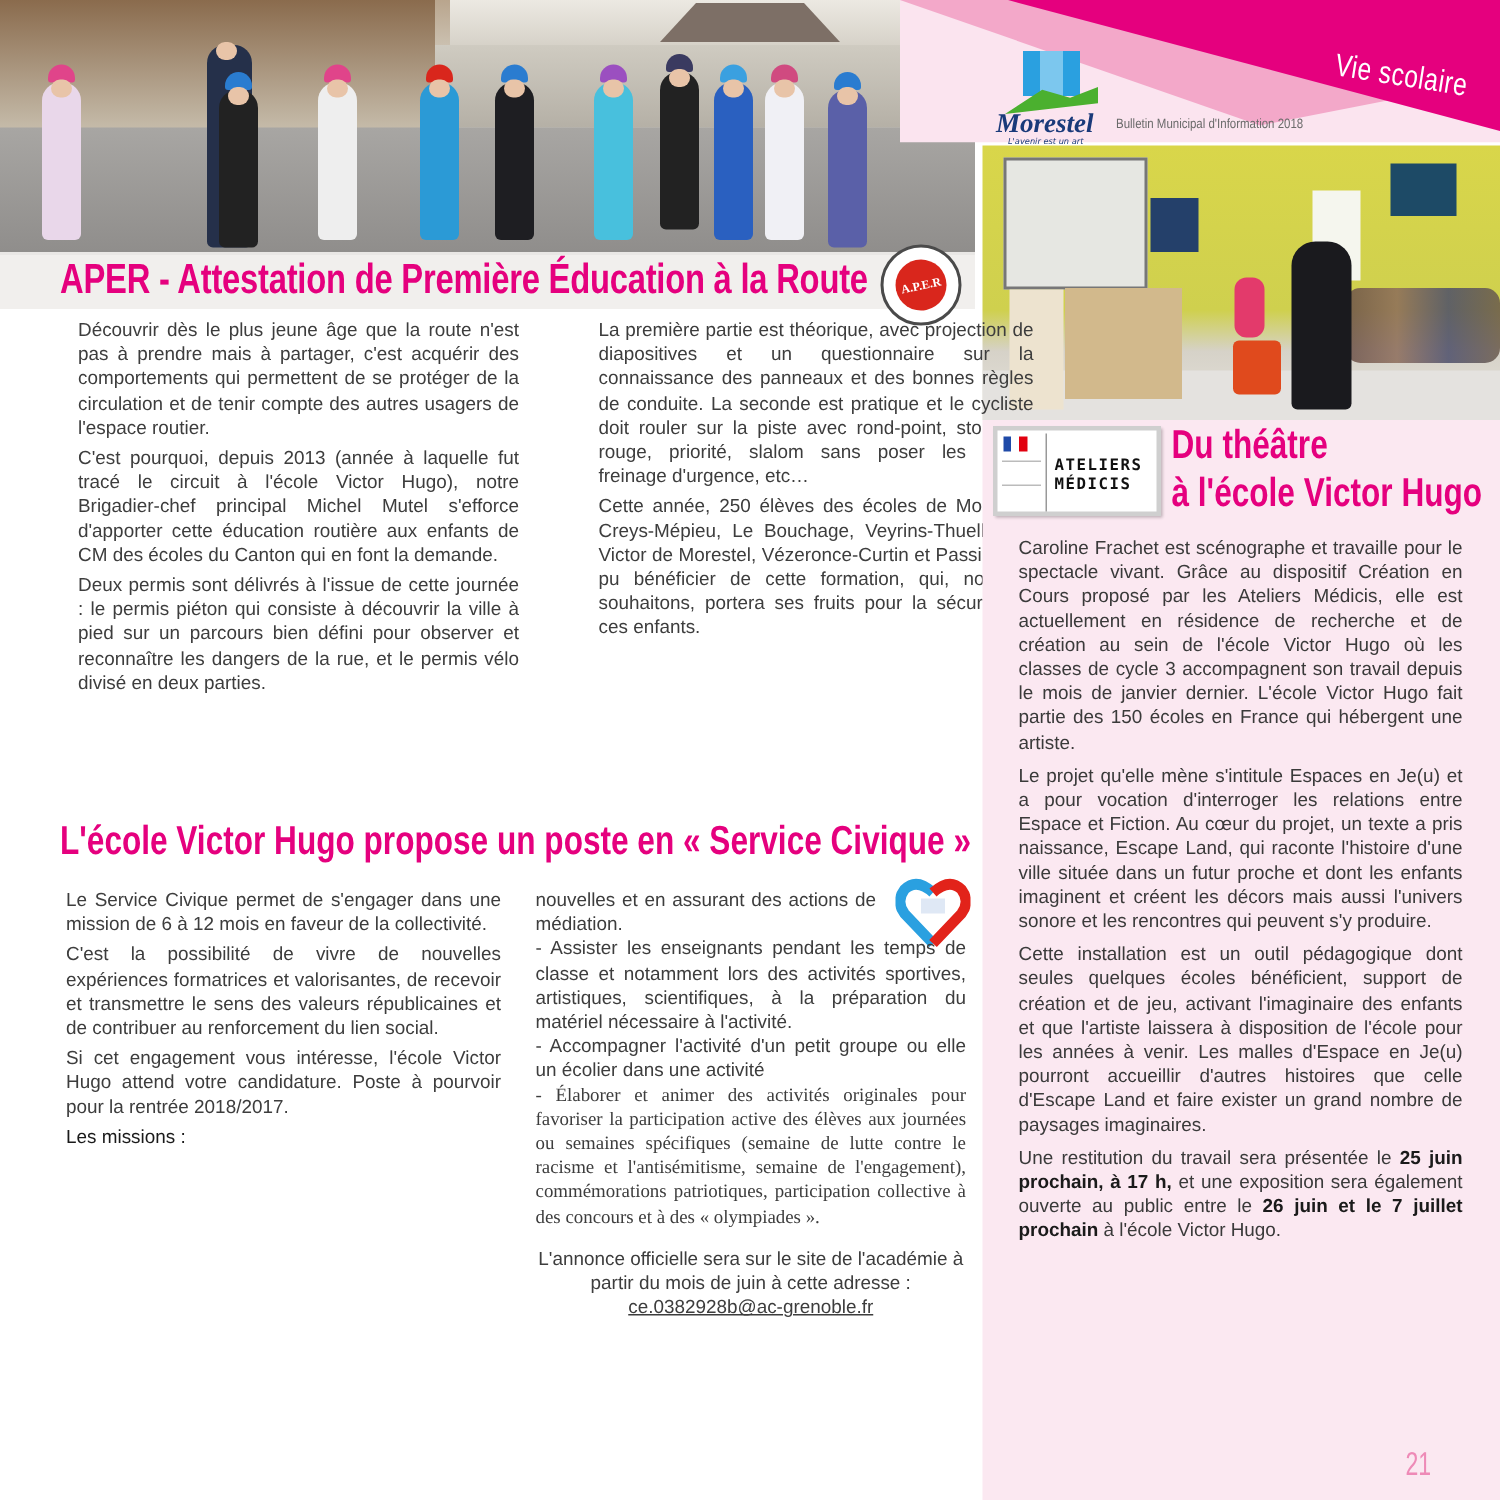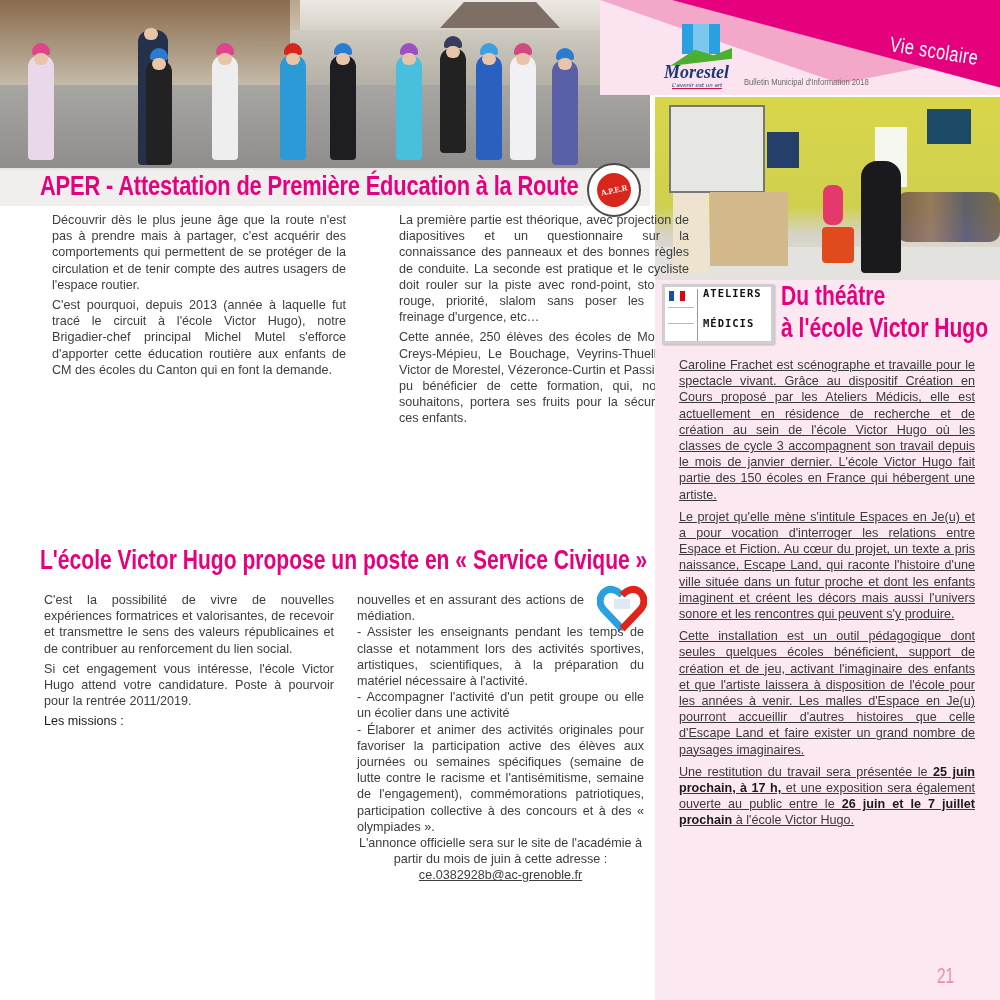--- a/index.html
+++ b/index.html
@@ -38,21 +38,21 @@
   .header-band {
     position: absolute; left: 600px; top: 0; width: 400px; height: 95px; overflow: hidden;
   }
   .header-band .pink-light { position:absolute; inset:0; background:#fbe4ef; }
   .header-band .pink-mid { position:absolute; inset:0; background:#f3a8c9; clip-path: polygon(0 0,100% 0,100% 55%,60% 88%); }
   .header-band .pink-strong { position:absolute; inset:0; background:#e5007e; clip-path: polygon(18% 0,100% 0,100% 92%); }
   .section-tag {
     position:absolute; right:22px; top:46px; color:#ffffff; font-family:"Liberation Sans", sans-serif;
     font-size: 21px; transform: rotate(9deg) scaleX(.78); transform-origin: right center; letter-spacing: .5px;
   }
-  .logo { position:absolute; left:662px; top:22px; width:80px; height:70px; }
+  .logo { position:absolute; left:662px; top:32px; width:80px; height:70px; }
   .logo .towers { position:absolute; left:20px; top:2px; width:38px; height:30px; background: linear-gradient(90deg,#2aa0e0 0 30%,#7cc7ee 30% 70%,#2aa0e0 70%); }
   .logo .hill { position:absolute; left:8px; top:26px; width:62px; height:18px; background:#4bb02f; clip-path: polygon(0 100%,40% 10%,70% 40%,100% 0,100% 60%,0 100%); }
   .logo .brand { position:absolute; left:2px; top:40px; font-family:"Liberation Serif", serif; font-style:italic; font-weight:bold; font-size:18px; color:#1a3a7a; }
   .logo .slogan { position:absolute; left:10px; top:60px; font-size:5.5px; color:#1a3a7a; border-bottom:1.5px solid #d3143c; font-style:italic; }
   .bulletin { position:absolute; left:744px; top:77px; font-family:"Liberation Sans", sans-serif; font-size:9px; color:#6a6a6a; transform: scaleX(.85); transform-origin:left; }
 
   .title-strip { position:absolute; left:0; top:168px; width:650px; height:38px; background: rgba(240,238,236,.93); }
   .title-aper {
     position:absolute; left:40px; top:170px; color:#e5007e; font-family:"Liberation Sans", sans-serif;
     font-size: 28px; transform: scaleX(.78); transform-origin:left; white-space:nowrap; letter-spacing:-.2px;
@@ -88,21 +88,21 @@
   }
   .ateliers-logo .flag { position:absolute; left:4px; top:4px; width:16px; height:10px; background: linear-gradient(90deg,#1f4aa8 0 33%,#fff 33% 66%,#e1000f 66%); }
   .ateliers-logo .divider { position:absolute; left:32px; top:2px; width:1px; height:52px; background:#999; }
   .ateliers-logo .hline { position:absolute; left:3px; width:26px; height:1px; background:#bbb; }
   .ateliers-logo .word { position:absolute; left:38px; font-family:"DejaVu Sans Mono", monospace; font-weight:bold; font-size:10.5px; color:#111; letter-spacing:1px; }
   .title-theatre {
     position:absolute; left:781px; top:280px; color:#e5007e; font-family:"Liberation Sans", sans-serif;
     font-size: 27px; line-height:32px; transform: scaleX(.78); transform-origin:left; white-space:nowrap;
   }
   .col-c { left:679px; top:357px; width:296px; color:#3a3a3a; }
-  .col-c p { margin-bottom: 6px; text-decoration: underline; }
+  .col-c p { margin-bottom: 6px; }
   .col-c b { color:#1a1a1a; }
   .page-number { position:absolute; left:937px; top:963px; font-family:"Liberation Sans", sans-serif; color:#ee8ab7; font-size:22px; transform: scaleX(.7); transform-origin:left; }
 </style>
 </head>
 <body>
 
 <div class="photo-bikes">
   <div class="wall-left"></div>
   <div class="house"></div>
   <div class="roof"></div>
@@ -184,55 +184,57 @@
 
 <div class="title-strip"></div>
 <h1 class="title-aper">APER - Attestation de Première Éducation à la Route</h1>
 <div class="aper-badge">
   <div class="inner">A.P.E.R</div>
 </div>
 
 <div class="col col-a1">
   <p>Découvrir dès le plus jeune âge que la route n'est pas à prendre mais à partager, c'est acquérir des comportements qui permettent de se protéger de la circulation et de tenir compte des autres usagers de l'espace routier.</p>
   <p>C'est pourquoi, depuis 2013 (année à laquelle fut tracé le circuit à l'école Victor Hugo), notre Brigadier-chef principal Michel Mutel s'efforce d'apporter cette éducation routière aux enfants de CM des écoles du Canton qui en font la demande.</p>
+  <p>Deux permis sont délivrés à l'issue de cette journée : le permis piéton qui consiste à découvrir la ville à pied sur un parcours bien défini pour observer et reconnaître les dangers de la rue, et le permis vélo divisé en deux parties.</p>
 </div>
 <div class="col col-a2">
   <p>La première partie est théorique, avec projection de diapositives et un questionnaire sur la connaissance des panneaux et des bonnes règles de conduite. La seconde est pratique et le cycliste doit rouler sur la piste avec rond-point, stop, feu rouge, priorité, slalom sans poser les pieds, freinage d'urgence, etc…</p>
   <p>Cette année, 250 élèves des écoles de Morestel, Creys-Mépieu, Le Bouchage, Veyrins-Thuellin, St Victor de Morestel, Vézeronce-Curtin et Passins ont pu bénéficier de cette formation, qui, nous le souhaitons, portera ses fruits pour la sécurité de ces enfants.</p>
 </div>
 
 <h2 class="title-civique">L'école Victor Hugo propose un poste en « Service Civique »</h2>
 <svg class="sc-logo" viewBox="0 0 50 50">
   <path d="M25 46 L6 26 Q0 18 6 10 Q14 2 25 12" fill="none" stroke="#2aa0e0" stroke-width="7"></path>
   <path d="M25 46 L44 26 Q50 18 44 10 Q36 2 25 12" fill="none" stroke="#e2231a" stroke-width="7"></path>
   <rect x="17" y="16" width="16" height="10" fill="#dfe8f5"></rect>
 </svg>
 
 <div class="col col-b1">
+  <p>Le Service Civique permet de s'engager dans une mission de 6 à 12 mois en faveur de la collectivité.</p>
   <p>C'est la possibilité de vivre de nouvelles expériences formatrices et valorisantes, de recevoir et transmettre le sens des valeurs républicaines et de contribuer au renforcement du lien social.</p>
-  <p>Si cet engagement vous intéresse, l'école Victor Hugo attend votre candidature. Poste à pourvoir pour la rentrée 2011/2019.</p>
+  <p>Si cet engagement vous intéresse, l'école Victor Hugo attend votre candidature. Poste à pourvoir pour la rentrée 2018/2017.</p>
   <p class="missions-title">Les missions :</p>
 </div>
 <div class="col col-b2">
   <div class="first-lines">nouvelles et en assurant des actions de médiation.</div>
   <div>- Assister les enseignants pendant les temps de classe et notamment lors des activités sportives, artistiques, scientifiques, à la préparation du matériel nécessaire à l'activité.</div>
   <div>- Accompagner l'activité d'un petit groupe ou elle un écolier dans une activité</div>
-  <div style="margin-bottom:0;">- Élaborer et animer des activités originales pour favoriser la participation active des élèves aux journées ou semaines spécifiques (semaine de lutte contre le racisme et l'antisémitisme, semaine de l'engagement), commémorations patriotiques, participation collective à des concours et à des « olympiades ».</div>
+  <div style="margin-bottom:12px;font-family:Liberation Serif, serif;">- Élaborer et animer des activités originales pour favoriser la participation active des élèves aux journées ou semaines spécifiques (semaine de lutte contre le racisme et l'antisémitisme, semaine de l'engagement), commémorations patriotiques, participation collective à des concours et à des « olympiades ».</div>
   <div class="centered">
     <span>L'annonce officielle sera sur le site de l'académie à partir du mois de juin à cette adresse : </span><a class="email">ce.0382928b@ac-grenoble.fr</a>
   </div>
 </div>
 
 <div class="sidebar-bg"></div>
 <div class="ateliers-logo">
   <div class="flag"></div>
   <div class="hline" style="top:20px"></div>
   <div class="hline" style="top:36px"></div>
   <div class="divider"></div>
-  <div class="word" style="top:0">ATELIERS</div>
+  <div class="word" style="top:17px">ATELIERS</div>
   <div class="word" style="top:30px">MÉDICIS</div>
 </div>
 <h2 class="title-theatre">
   <span>Du théâtre</span><br>
   <span>à l'école Victor Hugo</span>
 </h2>
 <div class="col col-c">
   <p>Caroline Frachet est scénographe et travaille pour le spectacle vivant. Grâce au dispositif Création en Cours proposé par les Ateliers Médicis, elle est actuellement en résidence de recherche et de création au sein de l'école Victor Hugo où les classes de cycle 3 accompagnent son travail depuis le mois de janvier dernier. L'école Victor Hugo fait partie des 150 écoles en France qui hébergent une artiste.</p>
   <p>Le projet qu'elle mène s'intitule Espaces en Je(u) et a pour vocation d'interroger les relations entre Espace et Fiction. Au cœur du projet, un texte a pris naissance, Escape Land, qui raconte l'histoire d'une ville située dans un futur proche et dont les enfants imaginent et créent les décors mais aussi l'univers sonore et les rencontres qui peuvent s'y produire.</p>
   <p>Cette installation est un outil pédagogique dont seules quelques écoles bénéficient, support de création et de jeu, activant l'imaginaire des enfants et que l'artiste laissera à disposition de l'école pour les années à venir.  Les malles d'Espace en Je(u) pourront accueillir d'autres histoires que celle d'Escape Land et faire exister un grand nombre de paysages imaginaires.</p>

